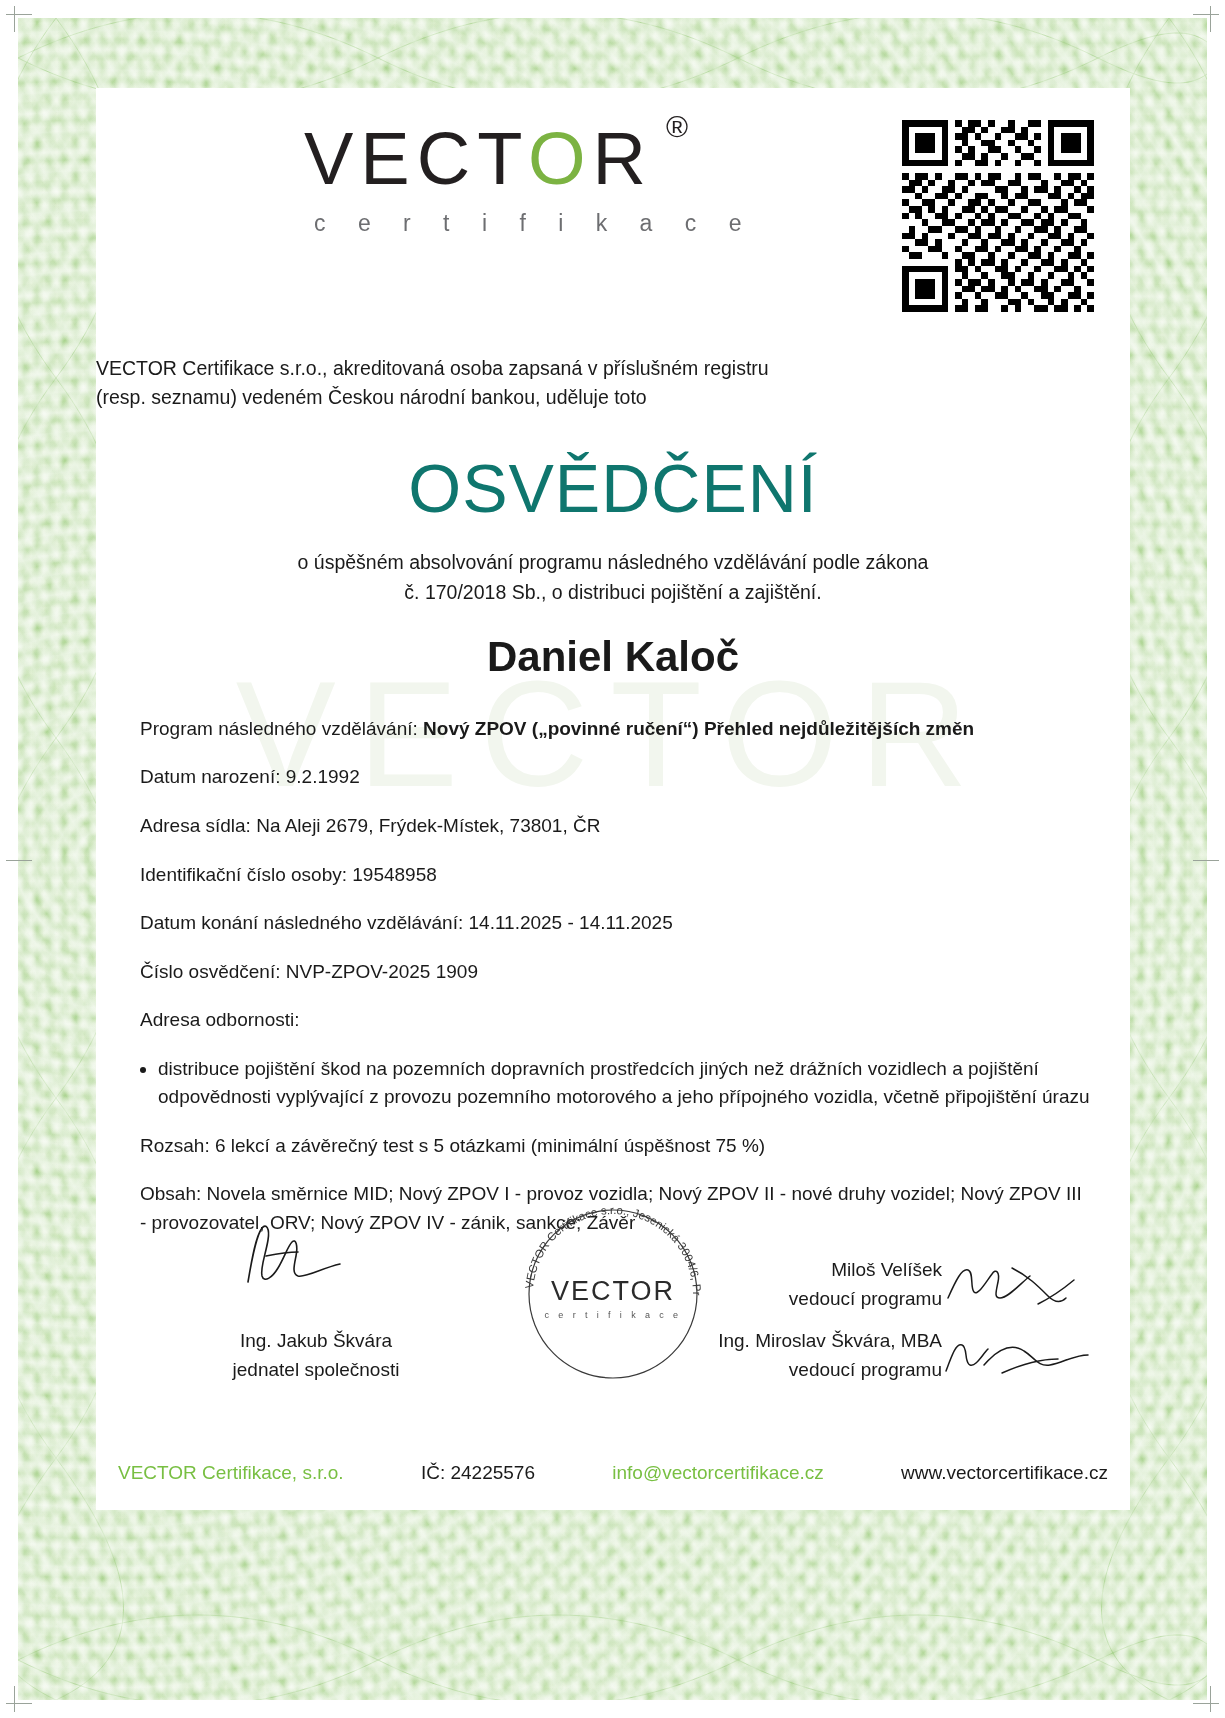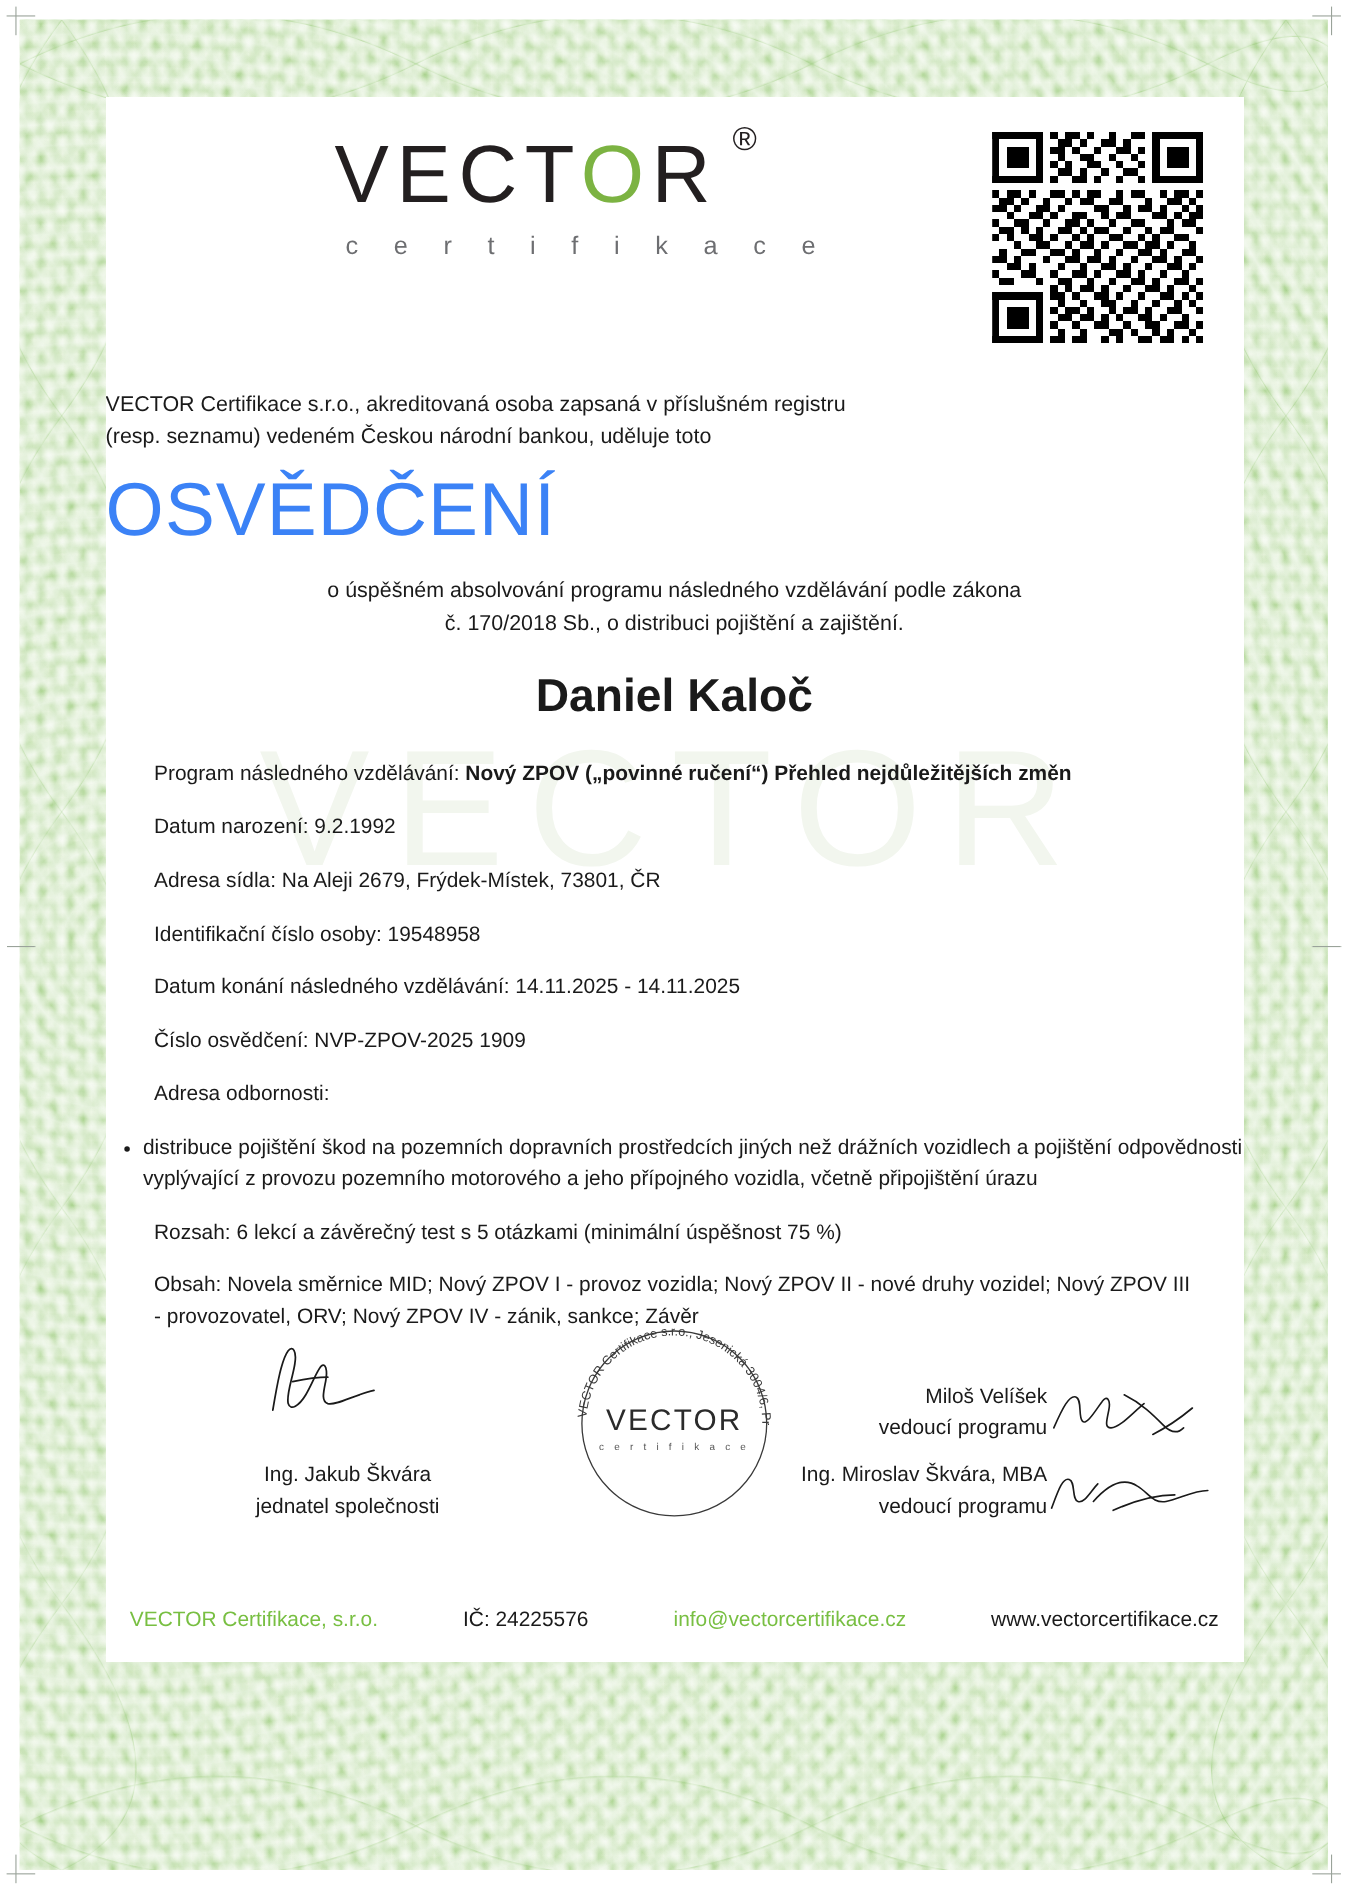--- a/index.html
+++ b/index.html
@@ -150,45 +150,46 @@
   }
 
   .intro {
     text-align: left;
     font-size: 19.5px;
     line-height: 1.5;
     margin-top: 42px;
     color: #1a1a1a;
   }
   .title {
-    color: #3b82f6;
+    text-align: center;
+    color: #0f766e;
     font-size: 68px;
     font-weight: 400;
     letter-spacing: 1px;
-    margin: 11px 0 20px 0;
+    margin: 36px 0 20px 0;
   }
   .subtitle {
     text-align: center;
     font-size: 19.5px;
     line-height: 1.55;
   }
   .person {
     text-align: center;
     font-size: 42px;
     font-weight: bold;
     margin: 26px 0 34px 0;
   }
 
   .details { padding: 0 44px; font-size: 19px; line-height: 1.45; }
   .details .row { margin: 0 0 21px 0; }
   .details .row b { font-weight: bold; }
 
   ul.groups {
     margin: 4px 0 20px 0;
-    padding-left: 34px;
+    padding-left: 62px;
     font-size: 19px;
     line-height: 1.5;
   }
   ul.groups li { margin-bottom: 2px; }
 
   .wide { line-height: 1.5; }
 
   
   .sig-area {
     position: absolute;
@@ -211,21 +212,21 @@
     position: absolute;
     right: 18px;
     bottom: 34px;
     width: 470px;
     font-size: 19px;
     line-height: 1.5;
   }
   .sig-right .line {
     display: flex;
     align-items: center;
-    justify-content: center;
+    justify-content: flex-start;
   }
   .sig-right .names { text-align: right; width: 300px; }
   .sig-right .scribble { width: 150px; height: 54px; }
   .stamp {
     position: absolute;
     left: 50%;
     transform: translateX(-50%);
     bottom: 22px;
     width: 204px;
     height: 204px;

